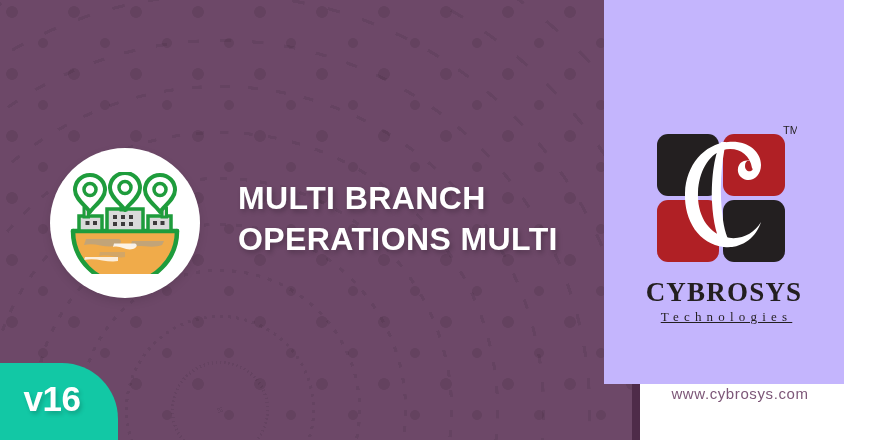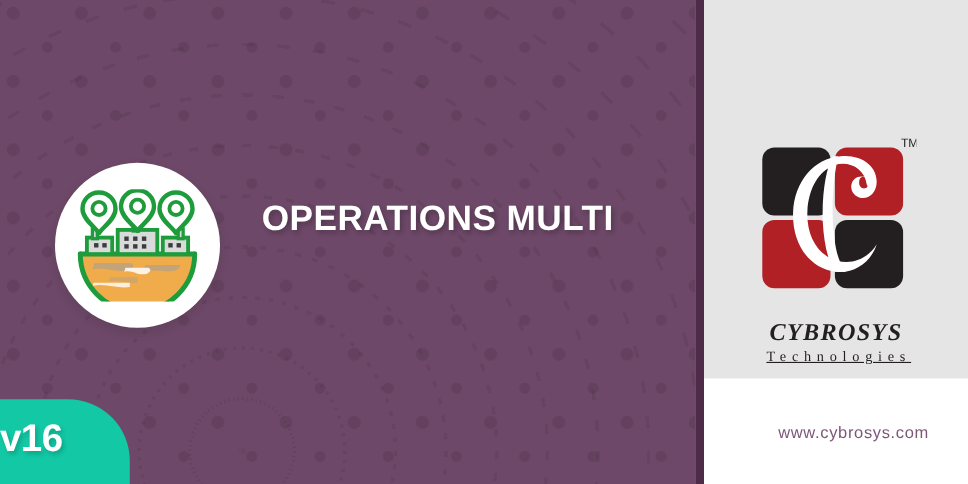--- a/index.html
+++ b/index.html
@@ -112,62 +112,61 @@
     width: 118px;
     height: 77px;
     background: #12c8a5;
     border-top-right-radius: 56px;
   }
   .version-badge .vlabel {
     position: absolute;
     left: 0;
     right: 14px;
     top: 16px;
-    text-align: left;
+    text-align: center;
     color: #ffffff;
     font-size: 35px;
     font-weight: bold;
     letter-spacing: -0.5px;
     text-shadow: 2px 3px 4px rgba(0,0,0,0.18);
   }
 
   
   .right-panel {
     position: absolute;
-    left: 640px;
+    left: 604px;
     top: 0;
     width: 240px;
-    height: 344px;
-    background: #e5e5e5;
+    height: 384px;
+    background: #c4b5fd;
   }
 
   .logo-block {
     position: absolute;
     left: 0;
     right: 0;
     top: 120px;
     text-align: center;
   }
 
   .logo-mark {
     position: relative;
     width: 146px;
     height: 148px;
     margin: 0 auto;
   }
   .logo-mark svg { display: block; width: 146px; height: 148px; }
 
   .brand-name {
-    margin-top: 21px;
+    margin-top: 9px;
     font-family: "Liberation Serif", serif;
-    font-size: 22px;
+    font-size: 27px;
     font-weight: bold;
     color: #231f20;
     letter-spacing: 1.2px;
-    font-style: italic;
   }
   .brand-sub {
     margin-top: 1px;
     font-family: "Liberation Serif", serif;
     font-size: 13px;
     color: #231f20;
     letter-spacing: 5.2px;
     padding-left: 5px;
     text-decoration: underline;
   }
@@ -251,20 +250,21 @@
         <circle cx="112" cy="31" r="12" fill="#ffffff" stroke="#1e9c3c" stroke-width="7"></circle>
       </g>
       <g>
         <path d="M182 6 C 164 6, 152 20, 152 36 C 152 54, 174 68, 182 80 C 190 68, 212 54, 212 36 C 212 20, 200 6, 182 6 Z" fill="#ffffff" stroke="#1e9c3c" stroke-width="8" stroke-linejoin="round"></path>
         <circle cx="182" cy="35" r="12" fill="#ffffff" stroke="#1e9c3c" stroke-width="7"></circle>
       </g>
     </svg>
   </div>
 
   <div class="title">
+    <span class="line">MULTI BRANCH</span>
     <span class="line">OPERATIONS MULTI</span>
   </div>
 
   <div class="edge-strip"></div>
 
   <div class="version-badge">
     <div class="vlabel">v16</div>
   </div>
 
   <div class="right-panel">

